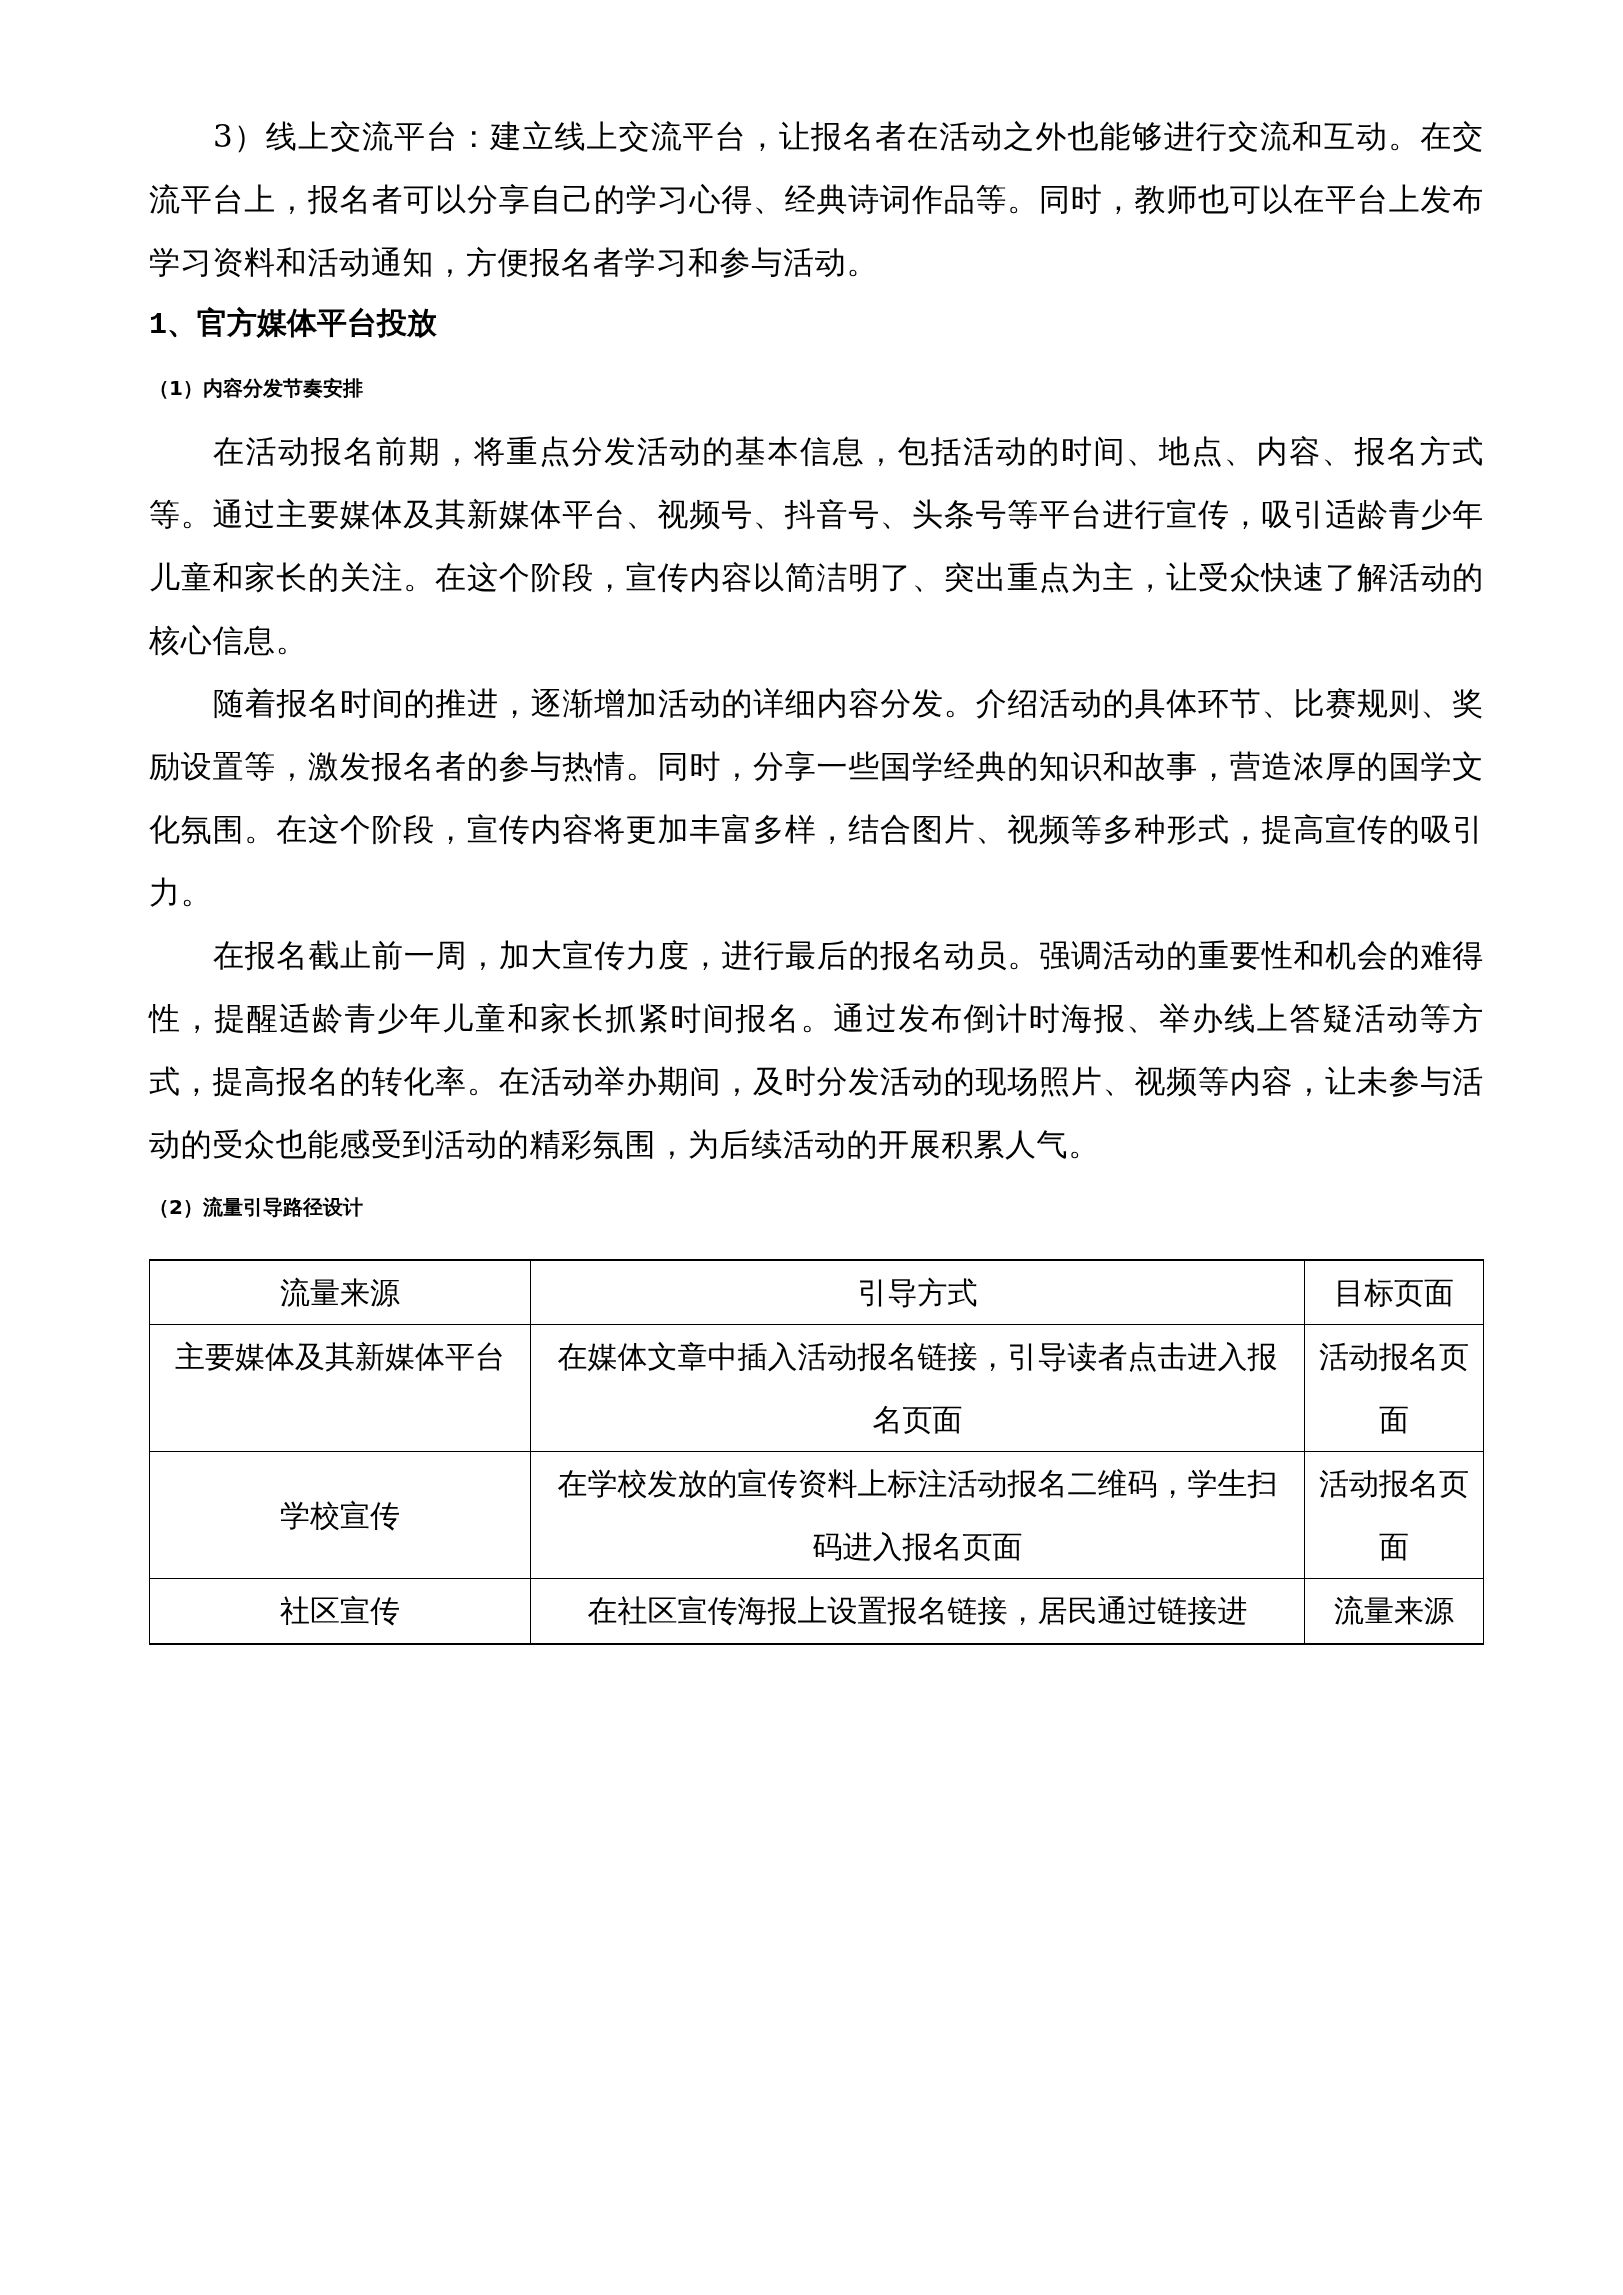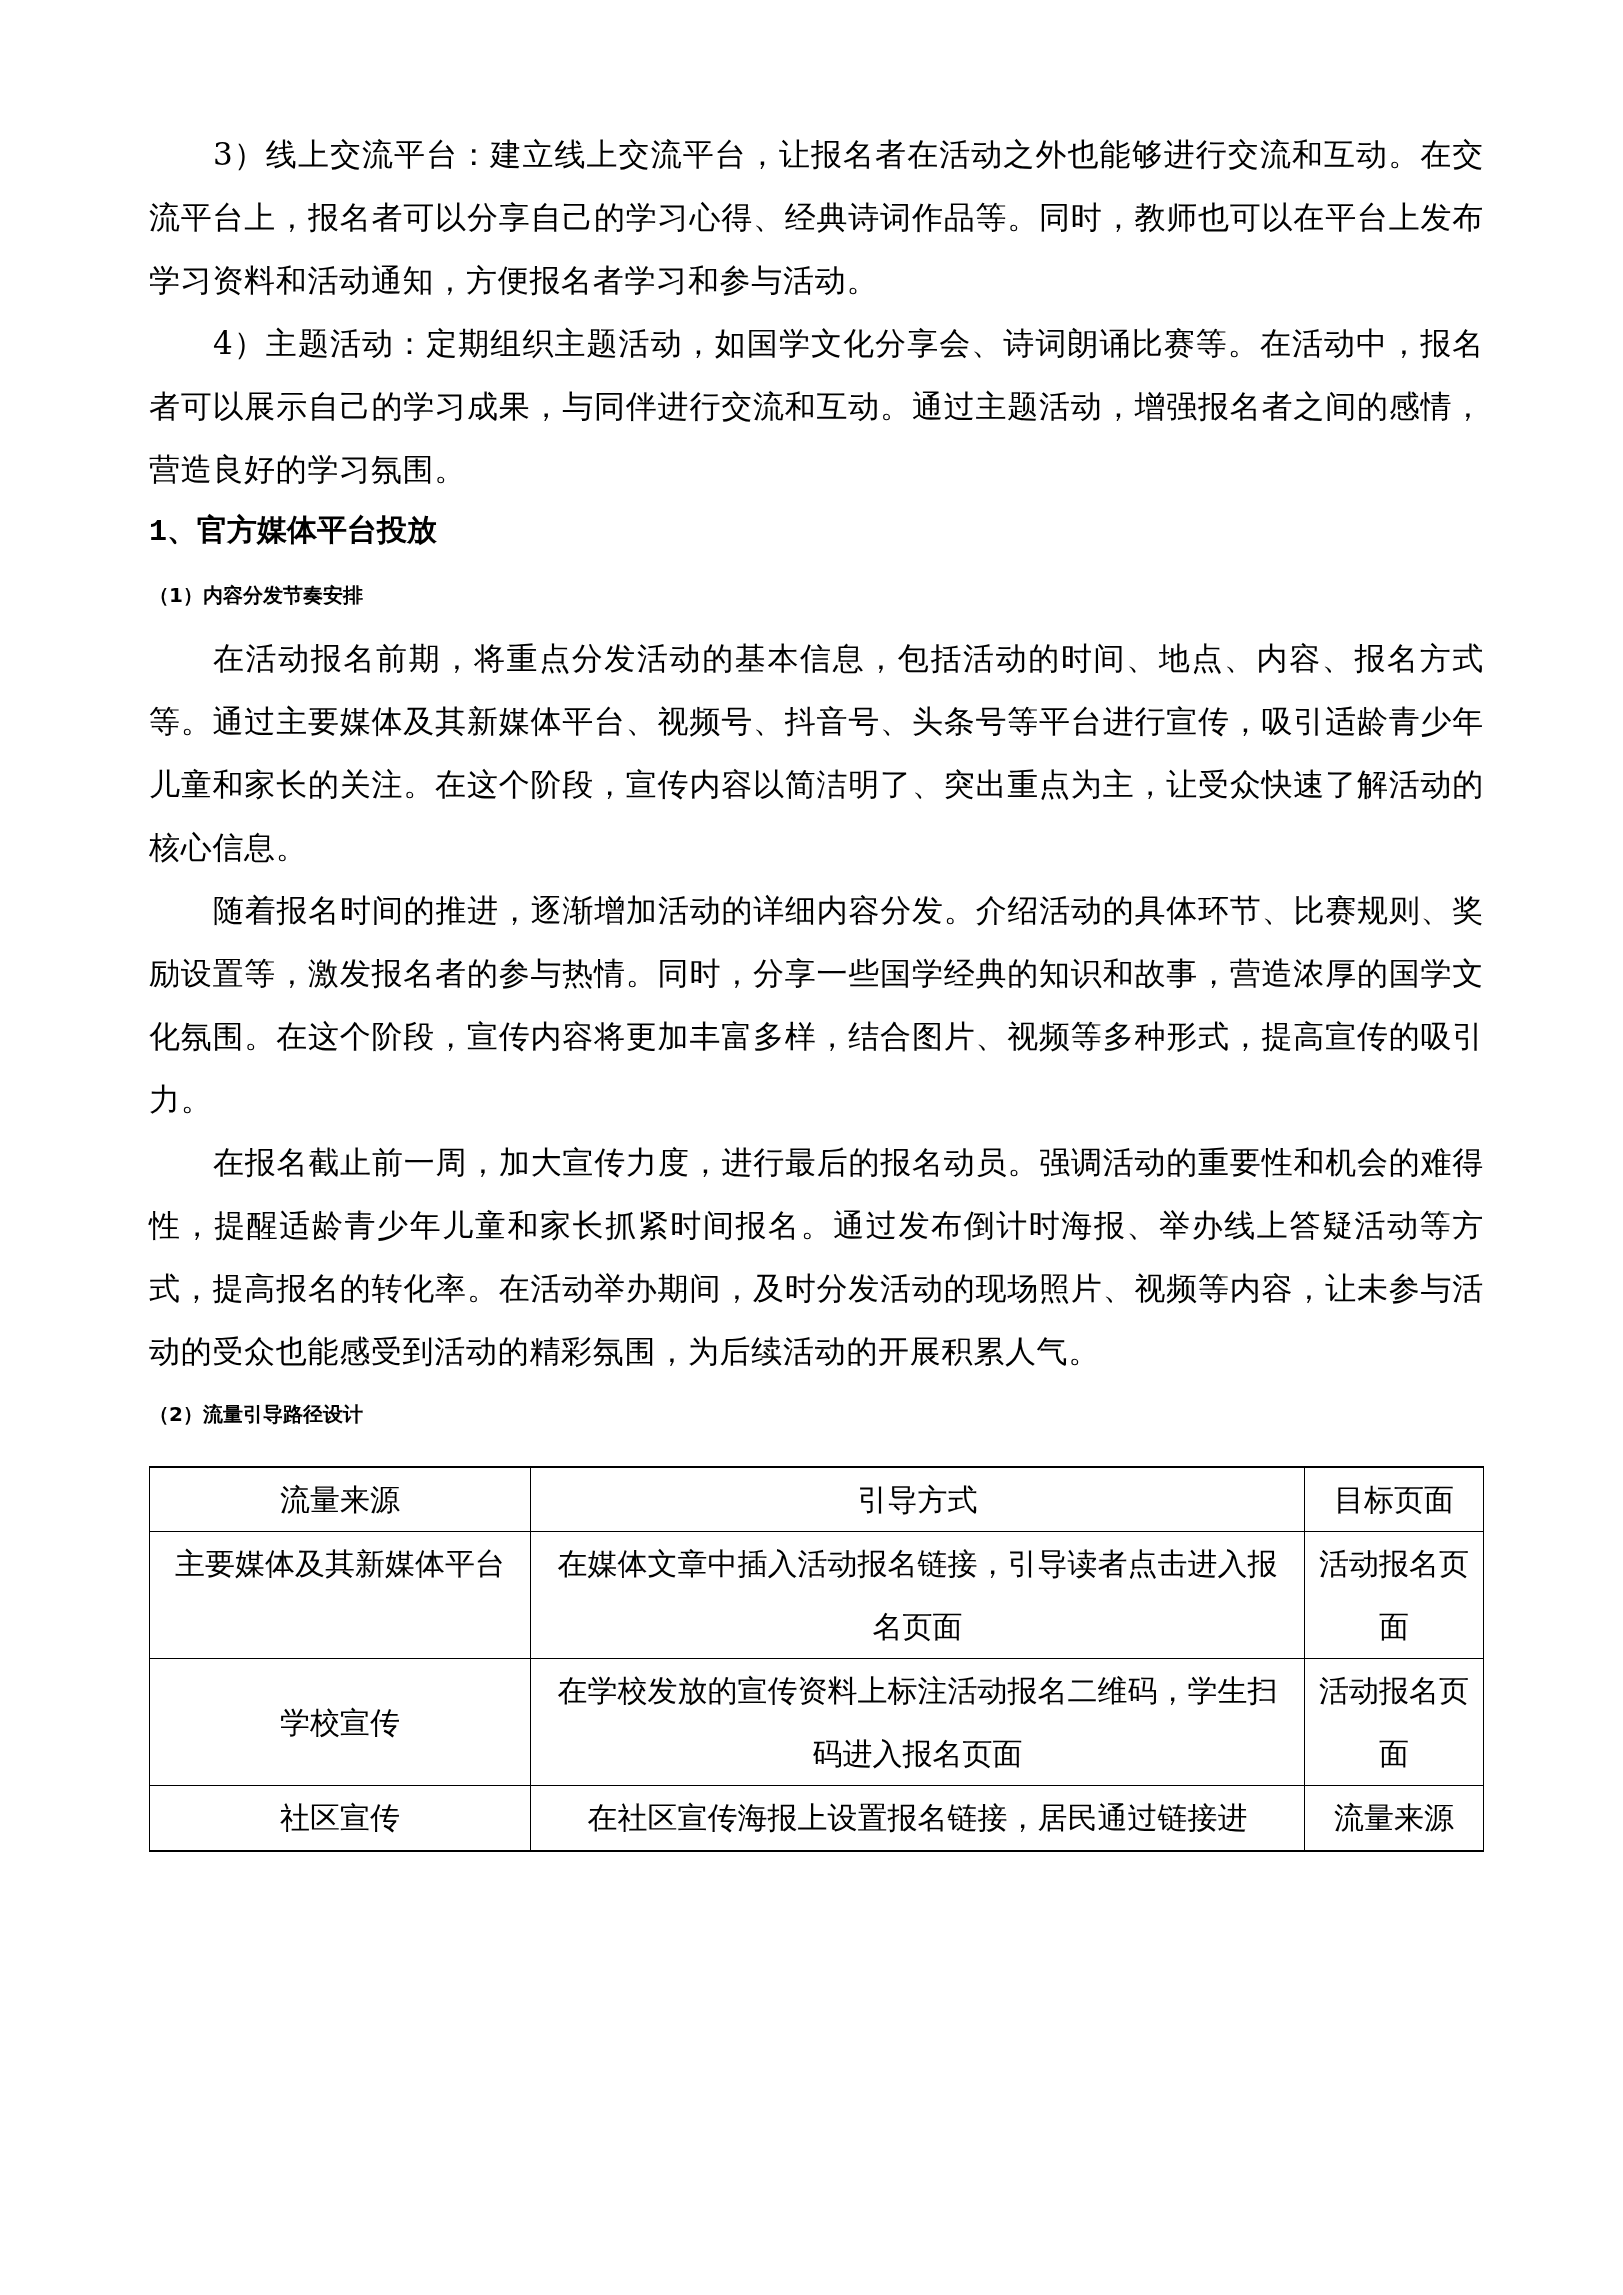--- a/index.html
+++ b/index.html
@@ -11,21 +11,21 @@
     width: 1623px;
     height: 2295px;
     position: relative;
     overflow: hidden;
     color: #000000;
     font-family: "DejaVu Serif", "Liberation Serif", serif;
   }
   .page {
     position: absolute;
     left: 149px;
-    top: 123px;
+    top: 105px;
     width: 1335px;
   }
   .para {
     font-size: 31px;
     line-height: 63px;
     margin: 0;
     text-indent: 64px;
     text-align: justify;
     letter-spacing: 0.7px;
   }
@@ -77,21 +77,20 @@
   table.flow td.mid {
     vertical-align: middle;
   }
 </style>
 </head>
 <body>
 
 <div class="page">
 
   <p class="para">3）线上交流平台：建立线上交流平台，让报名者在活动之外也能够进行交流和互动。在交流平台上，报名者可以分享自己的学习心得、经典诗词作品等。同时，教师也可以在平台上发布学习资料和活动通知，方便报名者学习和参与活动。</p>
-  <p class="para">4）主题活动：定期组织主题活动，如国学文化分享会、诗词朗诵比赛等。在活动中，报名者可以展示自己的学习成果，与同伴进行交流和互动。通过主题活动，增强报名者之间的感情，营造良好的学习氛围。</p>
 
   <h3 class="h3">1、官方媒体平台投放</h3>
 
   <h4 class="h4">（1）内容分发节奏安排</h4>
   <p class="para">在活动报名前期，将重点分发活动的基本信息，包括活动的时间、地点、内容、报名方式等。通过主要媒体及其新媒体平台、视频号、抖音号、头条号等平台进行宣传，吸引适龄青少年儿童和家长的关注。在这个阶段，宣传内容以简洁明了、突出重点为主，让受众快速了解活动的核心信息。</p>
   <p class="para">随着报名时间的推进，逐渐增加活动的详细内容分发。介绍活动的具体环节、比赛规则、奖励设置等，激发报名者的参与热情。同时，分享一些国学经典的知识和故事，营造浓厚的国学文化氛围。在这个阶段，宣传内容将更加丰富多样，结合图片、视频等多种形式，提高宣传的吸引力。</p>
   <p class="para">在报名截止前一周，加大宣传力度，进行最后的报名动员。强调活动的重要性和机会的难得性，提醒适龄青少年儿童和家长抓紧时间报名。通过发布倒计时海报、举办线上答疑活动等方式，提高报名的转化率。在活动举办期间，及时分发活动的现场照片、视频等内容，让未参与活动的受众也能感受到活动的精彩氛围，为后续活动的开展积累人气。</p>
 
   <h4 class="h4">（2）流量引导路径设计</h4>
 

